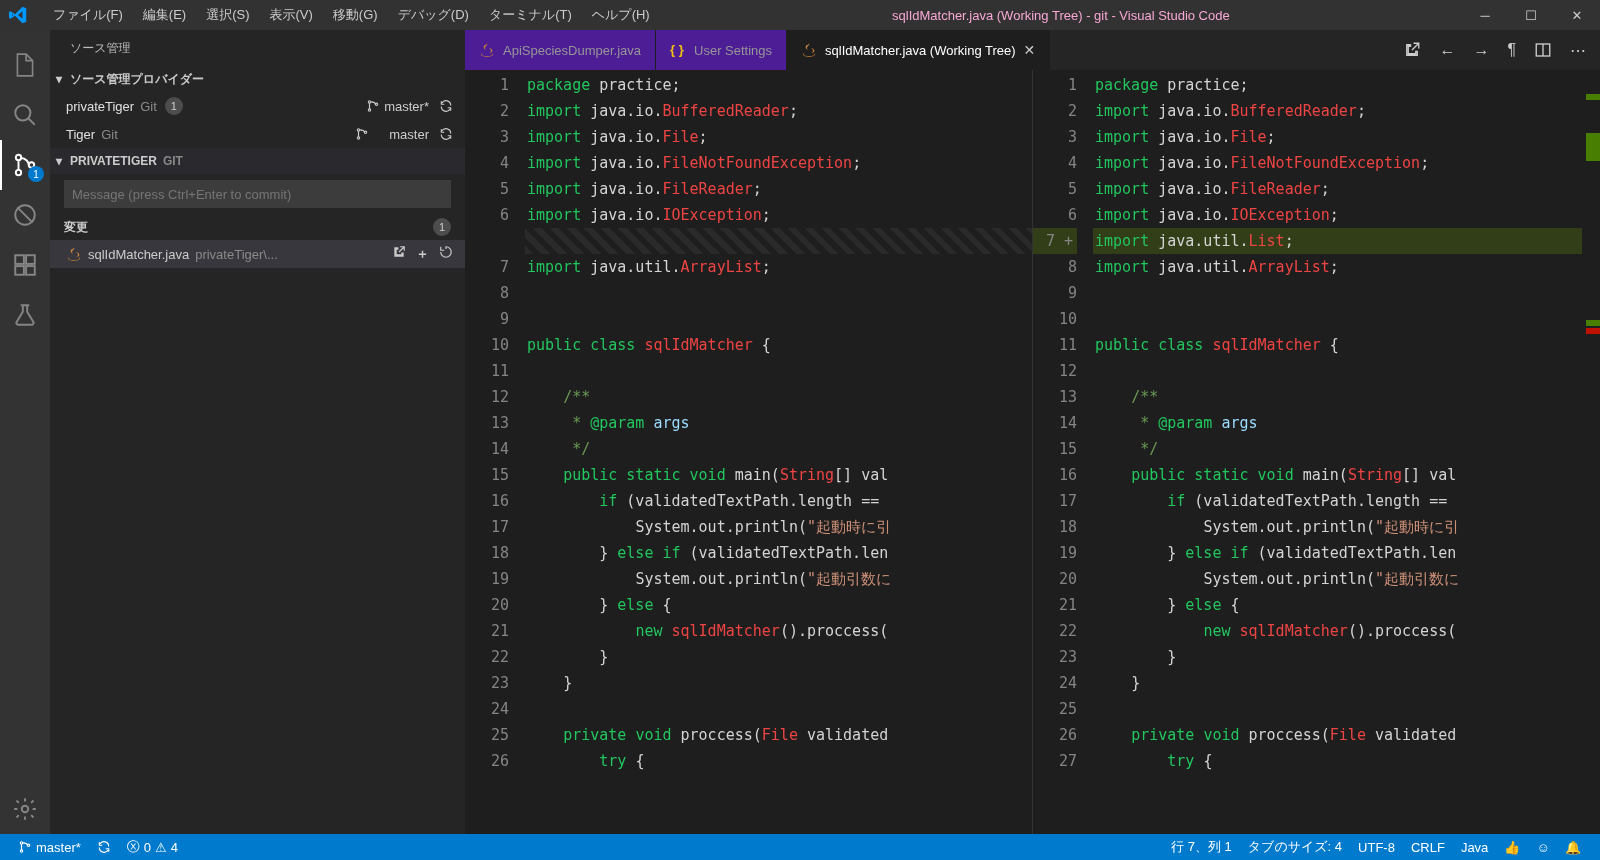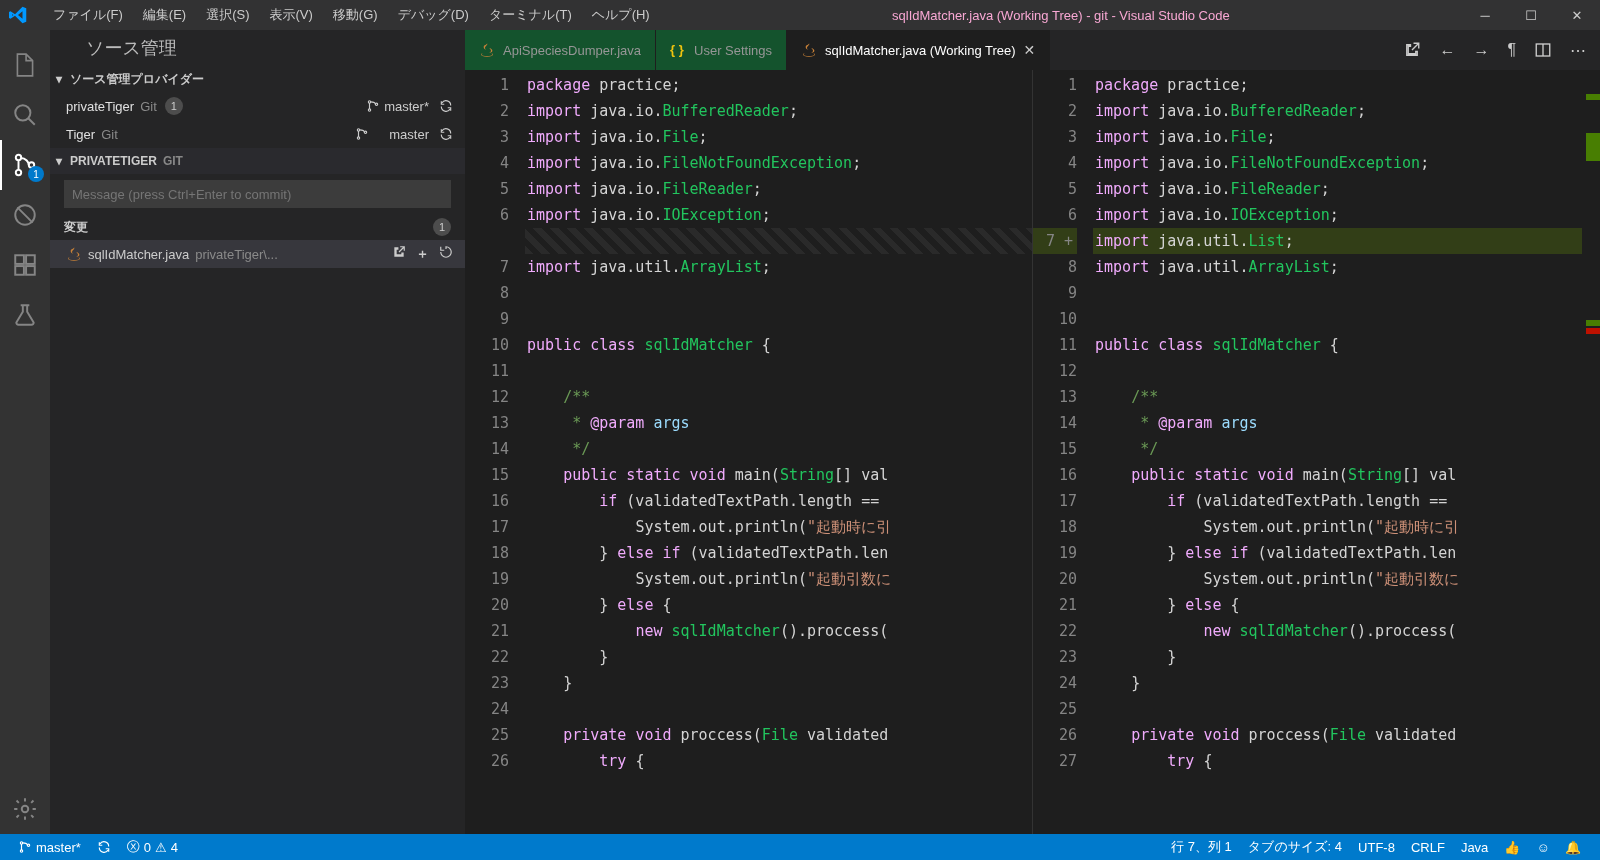--- a/index.html
+++ b/index.html
@@ -51,22 +51,22 @@
 }
 .activitybar .spacer { flex: 1; }
 .sidebar {
   width: 415px;
   background: #252526;
   display: flex;
   flex-direction: column;
   overflow: hidden;
 }
 .sidebar-title {
-  height: 36px; display: flex; align-items: center; padding: 0 36px;
-  font-size: 18px; color: #bbb; text-transform: none;
+  height: 36px; display: flex; align-items: center; padding: 0 20px;
+  font-size: 12px; color: #bbb; text-transform: none;
 }
 .section-header {
   height: 26px; display: flex; align-items: center; padding: 0 6px; font-size: 12px;
   font-weight: 600; color: #ccc; cursor: pointer;
 }
 .twisty { width: 14px; display:inline-block; color:#ccc; }
 .provider-row, .change-row {
   display: flex; align-items: center; padding: 0 12px 0 16px; height: 28px; font-size: 13px;
 }
 .provider-row .name { color: #e0e0e0; }
@@ -85,43 +85,43 @@
 .changes-header { display:flex; align-items:center; padding: 4px 14px; font-size:12px;gap:16px; }
 .change-row .icon { color: #b07219; margin-right: 6px; }
 .change-row.selected { background: #37373d; }
 .change-path { color: #8a8a8a; margin-left: 6px; overflow:hidden; text-overflow:ellipsis; white-space:nowrap; }
 .editor-area { flex: 1; display: flex; flex-direction: column; overflow:hidden; }
 .tabs {
   height: 40px; background: #252526; display: flex; align-items: stretch;
 }
 .tab {
   display: flex; align-items: center; padding: 0 14px; font-size: 13px; gap: 8px;
-  color: #969696; position: relative; cursor: pointer; background: #14532d;
+  color: #969696; position: relative; cursor: pointer; background: #4c1d95;
   border-right: 1px solid #1e1e1e;
 }
 .tab.active { background: #1e1e1e; color: #fff; }
 .tab .tab-close { color: #ccc; font-size: 14px; }
 .tab-actions { margin-left: auto; display:flex; align-items:center; gap: 18px; padding: 0 14px; color:#ccc; }
 .editors { flex: 1; display: flex; overflow: hidden; }
 .pane { flex: 1; display: flex; overflow: hidden; position: relative; border-right: 1px solid #333; }
 .pane:last-child { border-right: none; }
 .gutter {
   width: 60px; background: #1e1e1e; text-align: right; padding-right: 16px;
   color: #858585; font-family: Consolas, monospace; font-size: 15px; line-height: 26px;
   padding-top: 2px; flex-shrink: 0;
 }
 .gutter .ln { height: 26px; }
 .code {
   flex: 1; background: #1e1e1e; font-family: Consolas, monospace; font-size: 15px;
   line-height: 26px; white-space: pre; padding-top: 2px; overflow: hidden;
 }
 .code .line { height: 26px; padding-left: 2px; }
-.k { color: #f0abfc; }
+.k { color: #22c55e; }
 .s { color: #ce9178; }
-.t { color: #22c55e; }
+.t { color: #ef4444; }
 .c { color: #6a9955; }
 .v { color: #9cdcfe; }
 .w { color: #d4d4d4; }
 .diff-add { background: rgba(88,124,12,0.35); }
 .diff-hatch {
   background: repeating-linear-gradient(45deg, #2a2a2a 0 6px, #1e1e1e 6px 12px);
 }
 .minimap { width: 18px; background: #1e1e1e; position: relative; flex-shrink:0; }
 .minimap .mark { position:absolute; right:0; width:14px; height:6px; }
 .statusbar {

